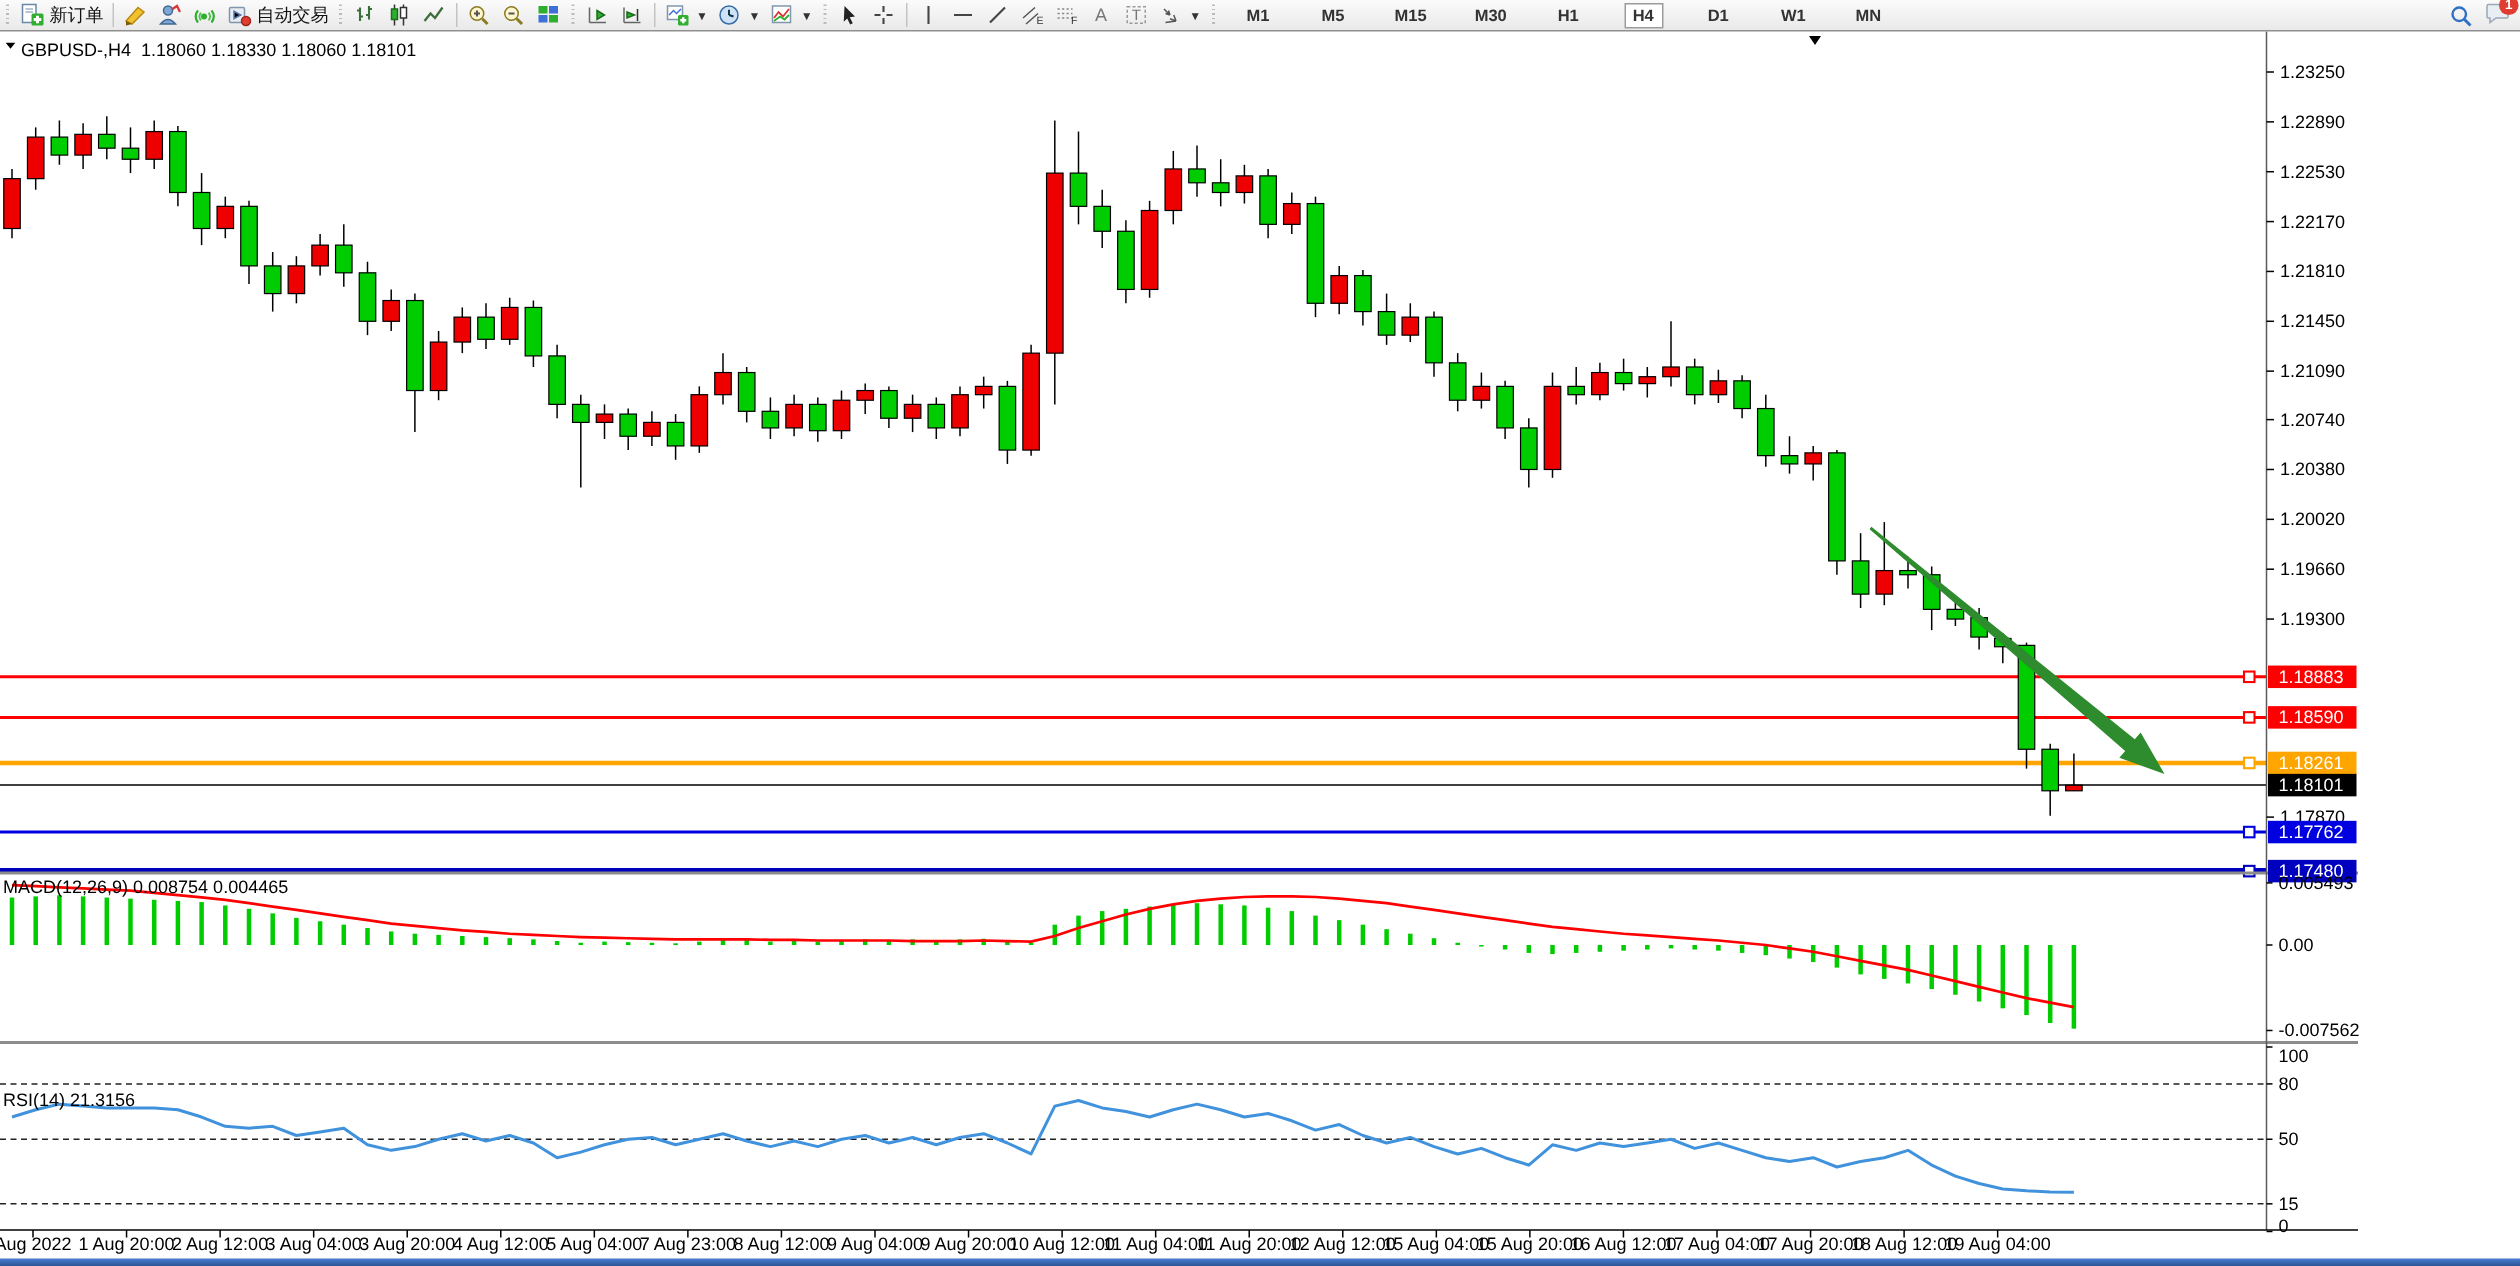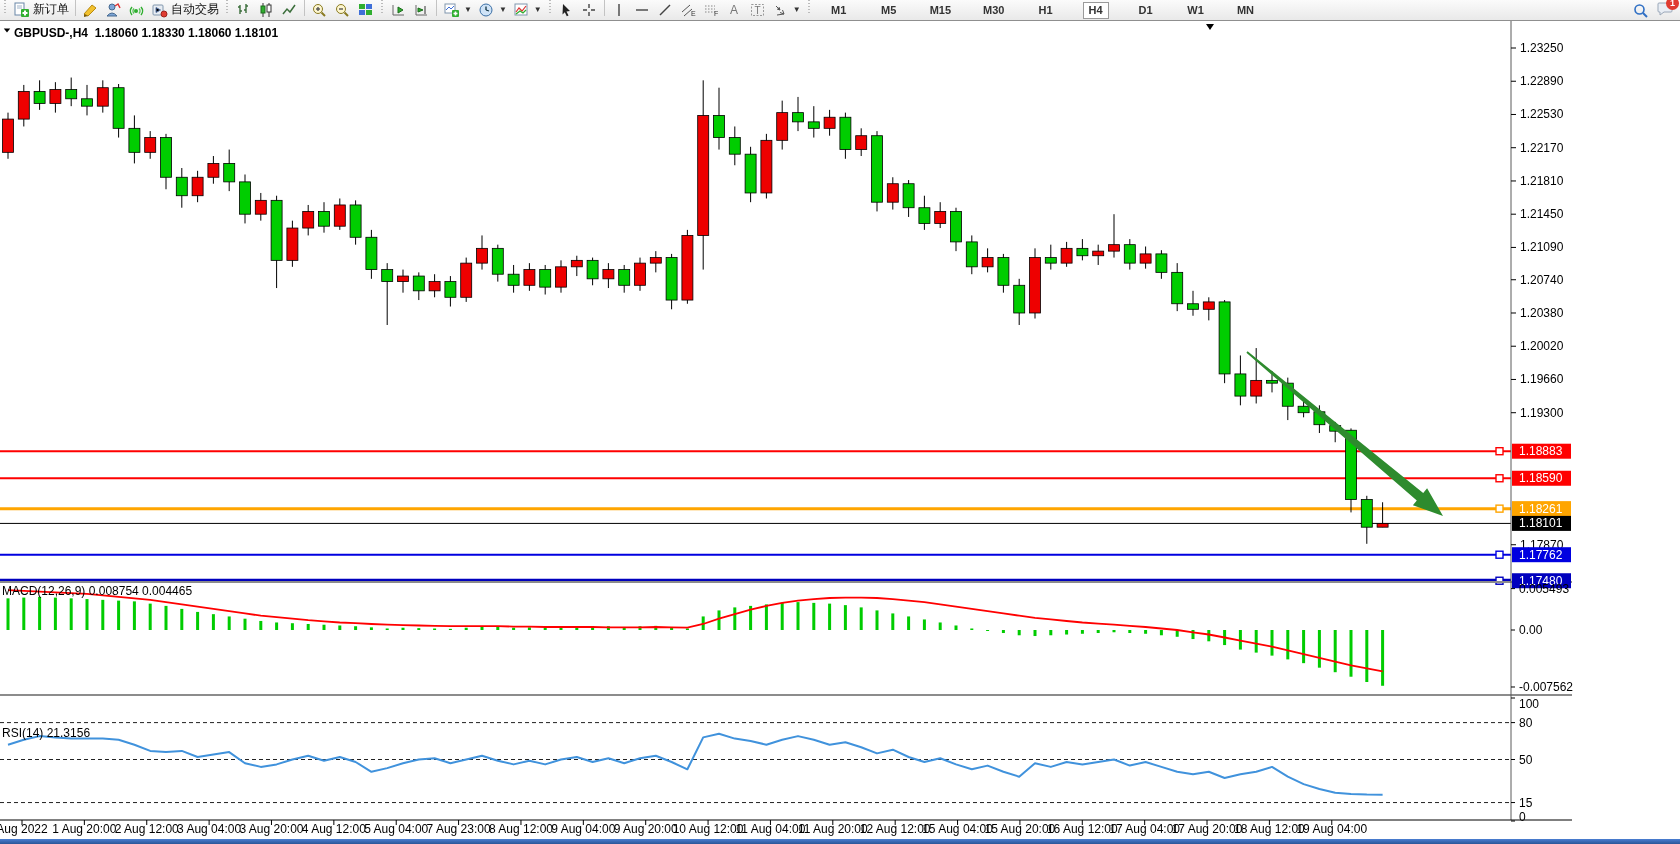--- a/index.html
+++ b/index.html
@@ -1,19 +1,19 @@
 <!DOCTYPE html>
 <html><head>
 <meta charset="utf-8">
 <style>
   html,body{margin:0;padding:0;width:1680px;height:844px;overflow:hidden;
     font-family:"Liberation Sans",sans-serif;background:#fff;}
   .toolbar{position:absolute;left:0;top:0;width:1680px;height:21px;
     background:linear-gradient(#fbfbfb,#e9e9e9);border-bottom:1px solid #8f8f8f;
-    display:flex;align-items:flex-start;z-index:10;box-sizing:border-box;}
+    display:flex;align-items:center;z-index:10;box-sizing:border-box;}
   .tb-btn{display:inline-flex;align-items:center;gap:3px;height:19px;padding:0 3px;
     background:transparent;border:none;font:12px "Liberation Sans",sans-serif;color:#111;cursor:default;}
   .tb-grip{width:6px;height:15px;margin:0 2px;
     background-image:repeating-linear-gradient(#bbb 0 1px,transparent 1px 3px);
     background-size:2px 100%;background-repeat:repeat-y;background-position:2px 0;}
   .tb-sep{width:1px;height:16px;background:#c3c3c3;margin:0 3px;}
   .ico{width:17px;height:16px;display:inline-block;}
   .caret{font-size:8px;color:#333;margin-left:1px;}
   .tf-btn{min-width:26px;height:17px;border:1px solid transparent;background:transparent;
     font:bold 11px "Liberation Sans",sans-serif;color:#333;margin:0 12px;padding:0 3px;}
@@ -626,20 +626,20 @@
     <line x1="1269.3999999999999" y1="820" x2="1269.3999999999999" y2="825" stroke="#000"></line>
     <text x="1269.3999999999999" y="833" font-size="12" fill="#000" text-anchor="middle">18 Aug 12:00</text>
     <line x1="1331.77" y1="820" x2="1331.77" y2="825" stroke="#000"></line>
     <text x="1331.77" y="833" font-size="12" fill="#000" text-anchor="middle">19 Aug 04:00</text>
     <polygon points="1206,24 1214,24 1210,30" fill="#000"></polygon>
   </svg>
 
 <div class="ovl" style="left:3px;top:28px;">
   <div class="tri-dn" style="transform:scale(0.8)"></div>
 </div>
-<div class="ovl" style="left:14px;top:26px;font-weight:bold;">
+<div class="ovl" style="left:14px;top:26px;font-weight:normal;">
   <span>GBPUSD-,H4</span>&nbsp;
   <span>1.18060 1.18330 1.18060 1.18101</span>
 </div>
 <div class="ovl" style="left:2px;top:584px;">MACD(12,26,9) 0.008754 0.004465</div>
 <div class="ovl" style="left:2px;top:726px;">RSI(14) 21.3156</div>
 
 <div class="taskbar"></div>
 
 </body></html>

